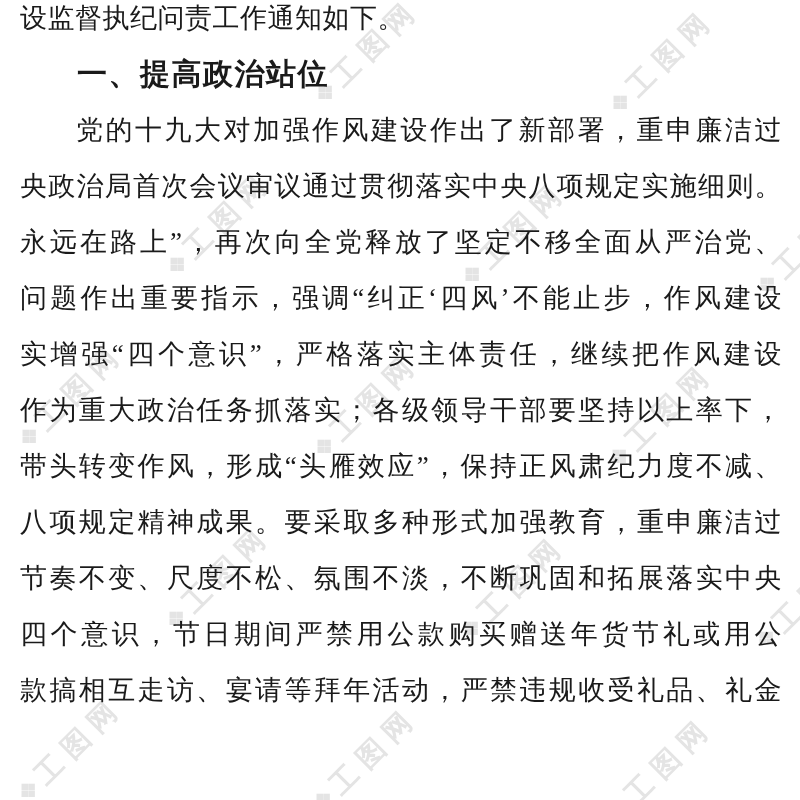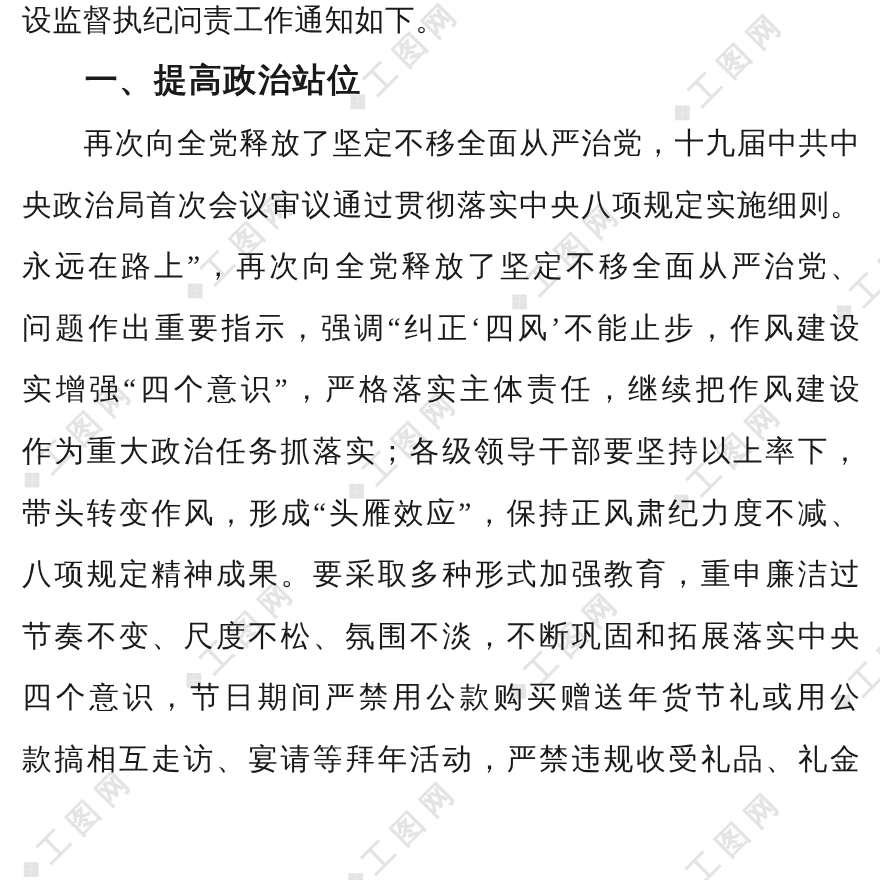--- a/index.html
+++ b/index.html
@@ -70,21 +70,21 @@
       <div class="wm" style="left: 739px; top: 579px; color: rgb(228, 228, 228);"><span class="wm-logo">❖</span><span>工图网</span></div>
       <div class="wm" style="left: 1px; top: 731px; color: rgb(228, 228, 228);"><span class="wm-logo">❖</span><span>工图网</span></div>
       <div class="wm" style="left: 296px; top: 741px; color: rgb(228, 228, 228);"><span class="wm-logo">❖</span><span>工图网</span></div>
       <div class="wm" style="left: 591px; top: 751px; color: rgb(228, 228, 228);"><span class="wm-logo">❖</span><span>工图网</span></div>
     </div>
 
   <div class="content">
     <div class="line intro">设监督执纪问责工作通知如下。</div>
     <div class="line heading">一、提高政治站位</div>
     <div id="paragraph">
-        <div class="line indent">再次向全党释放了坚定不移全面从严治党，十九届中共中</div>
+        <div class="line indent">党的十九大对加强作风建设作出了新部署，重申廉洁过</div>
         <div class="line">央政治局首次会议审议通过贯彻落实中央八项规定实施细则。</div>
         <div class="line">永远在路上”，再次向全党释放了坚定不移全面从严治党、</div>
         <div class="line">问题作出重要指示，强调“纠正‘四风’不能止步，作风建设</div>
         <div class="line">实增强“四个意识”，严格落实主体责任，继续把作风建设</div>
         <div class="line">作为重大政治任务抓落实；各级领导干部要坚持以上率下，</div>
         <div class="line">带头转变作风，形成“头雁效应”，保持正风肃纪力度不减、</div>
         <div class="line">八项规定精神成果。要采取多种形式加强教育，重申廉洁过</div>
         <div class="line">节奏不变、尺度不松、氛围不淡，不断巩固和拓展落实中央</div>
         <div class="line">四个意识，节日期间严禁用公款购买赠送年货节礼或用公</div>
         <div class="line">款搞相互走访、宴请等拜年活动，严禁违规收受礼品、礼金</div>

